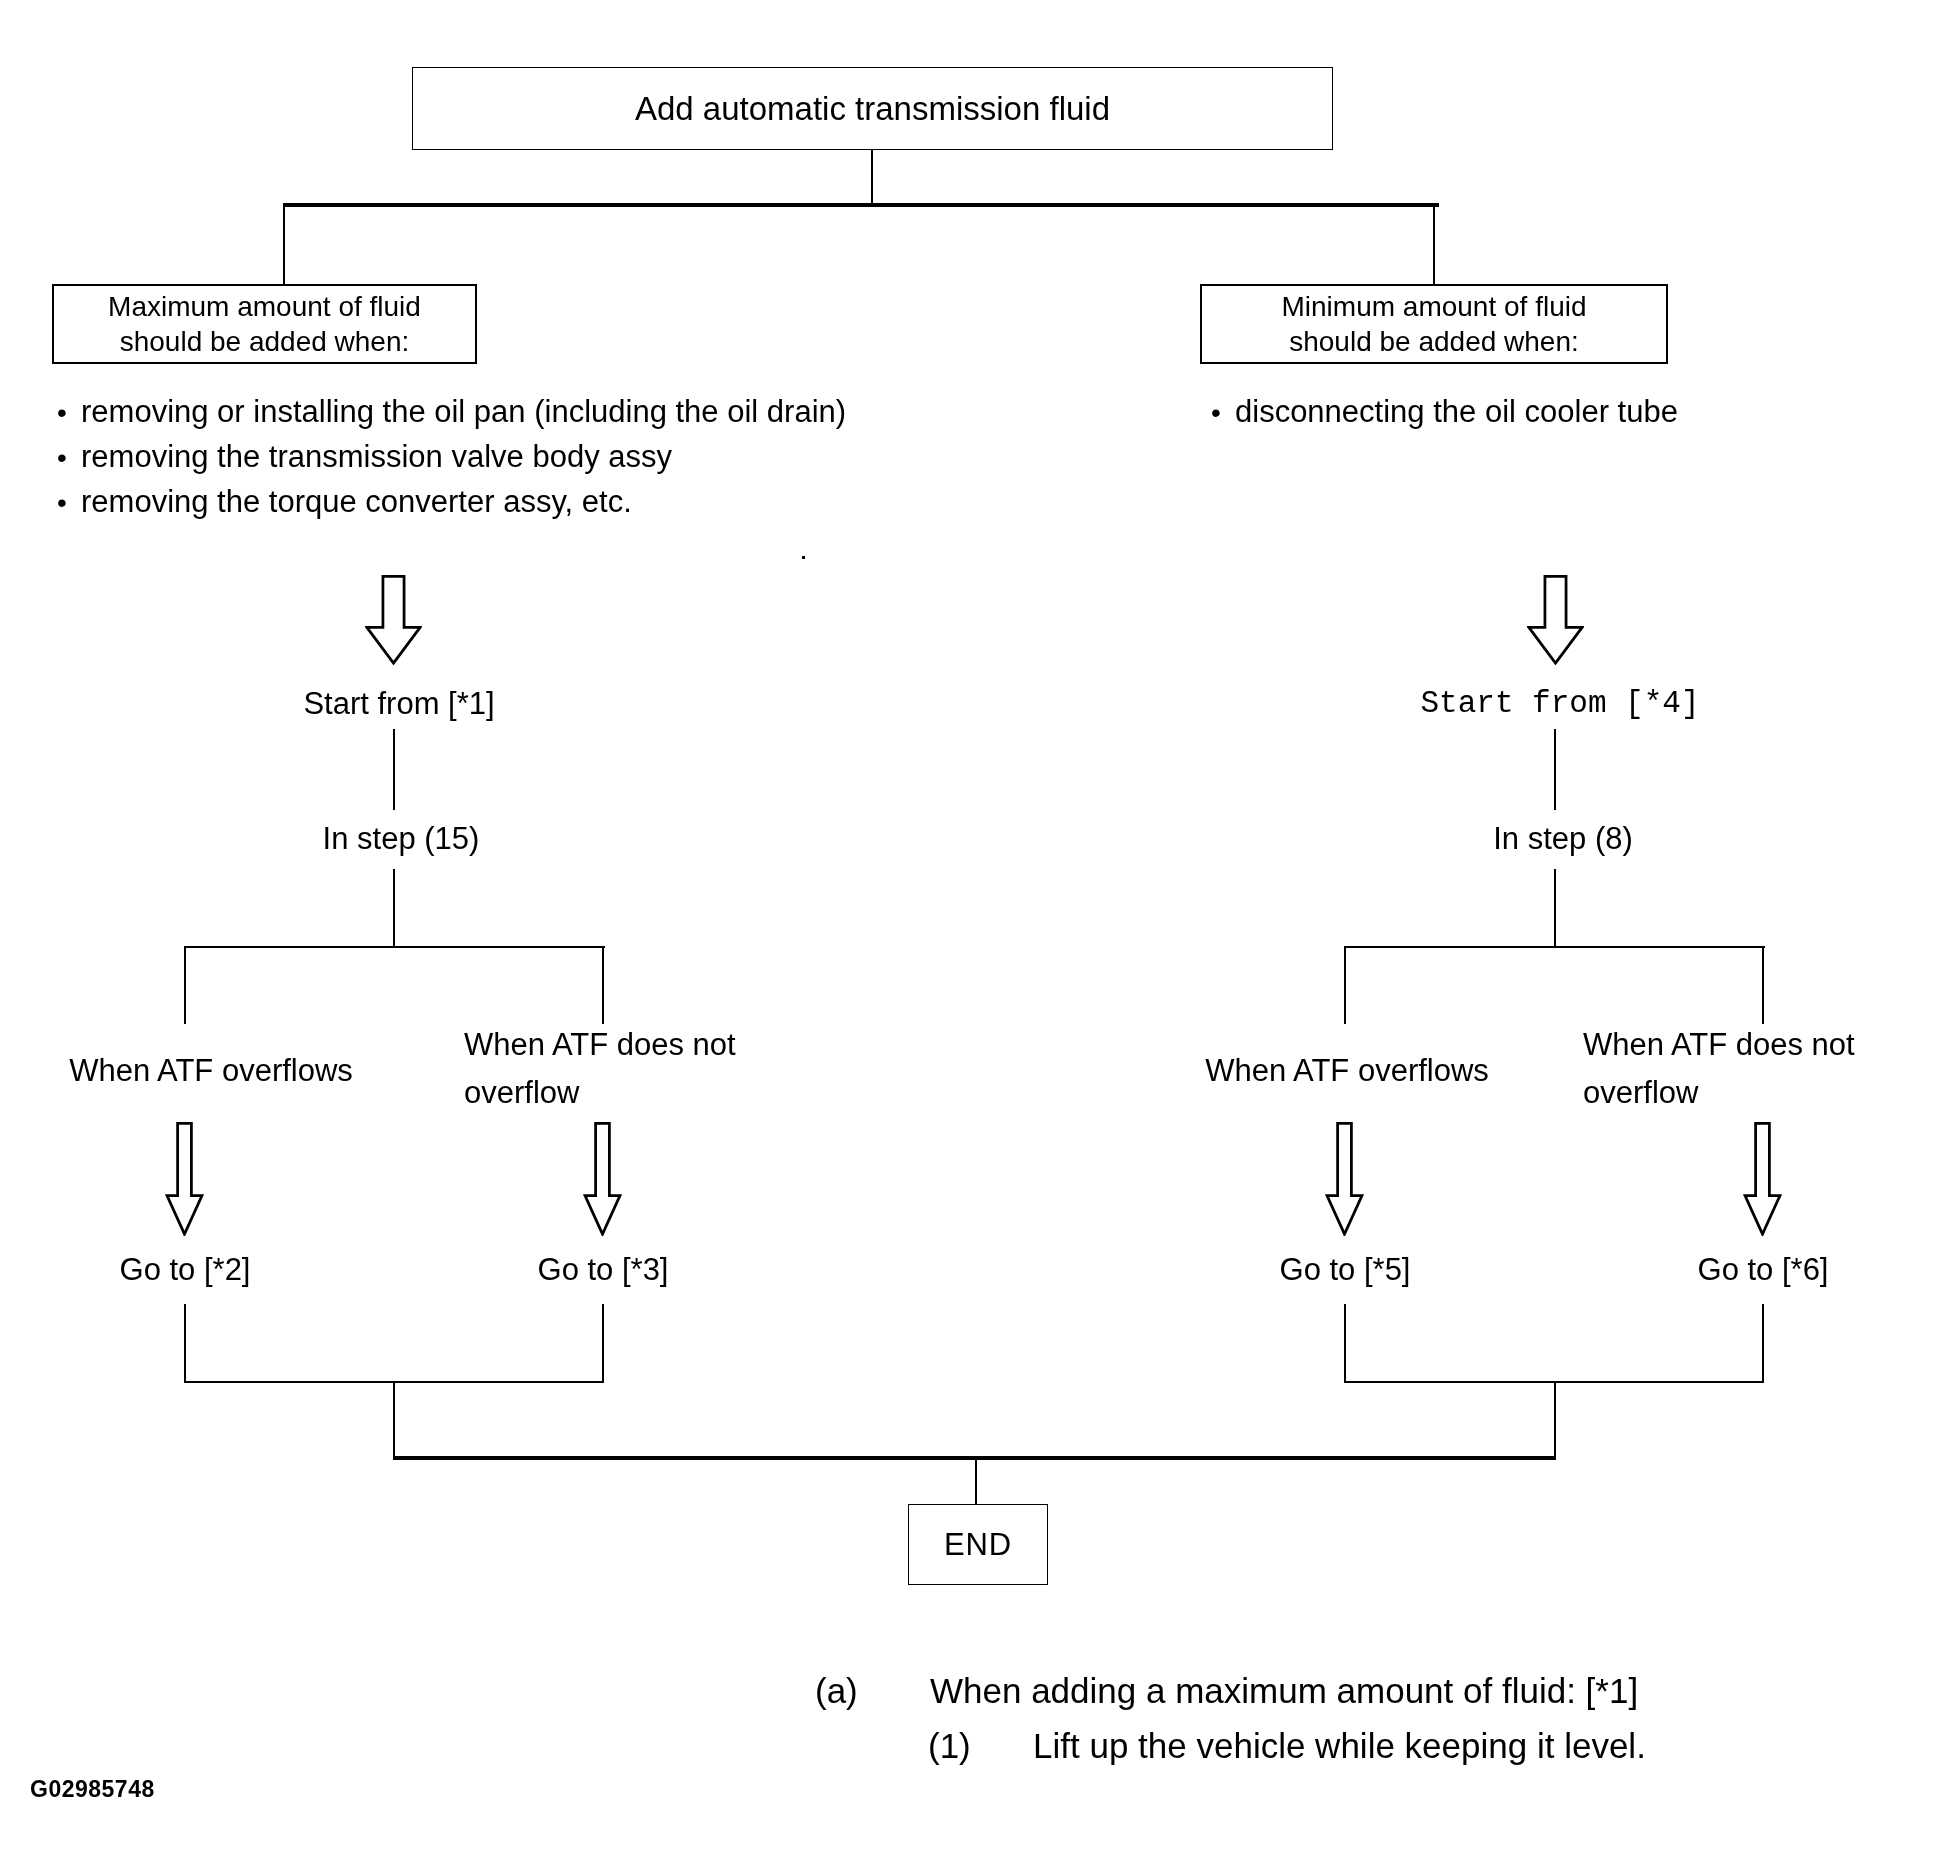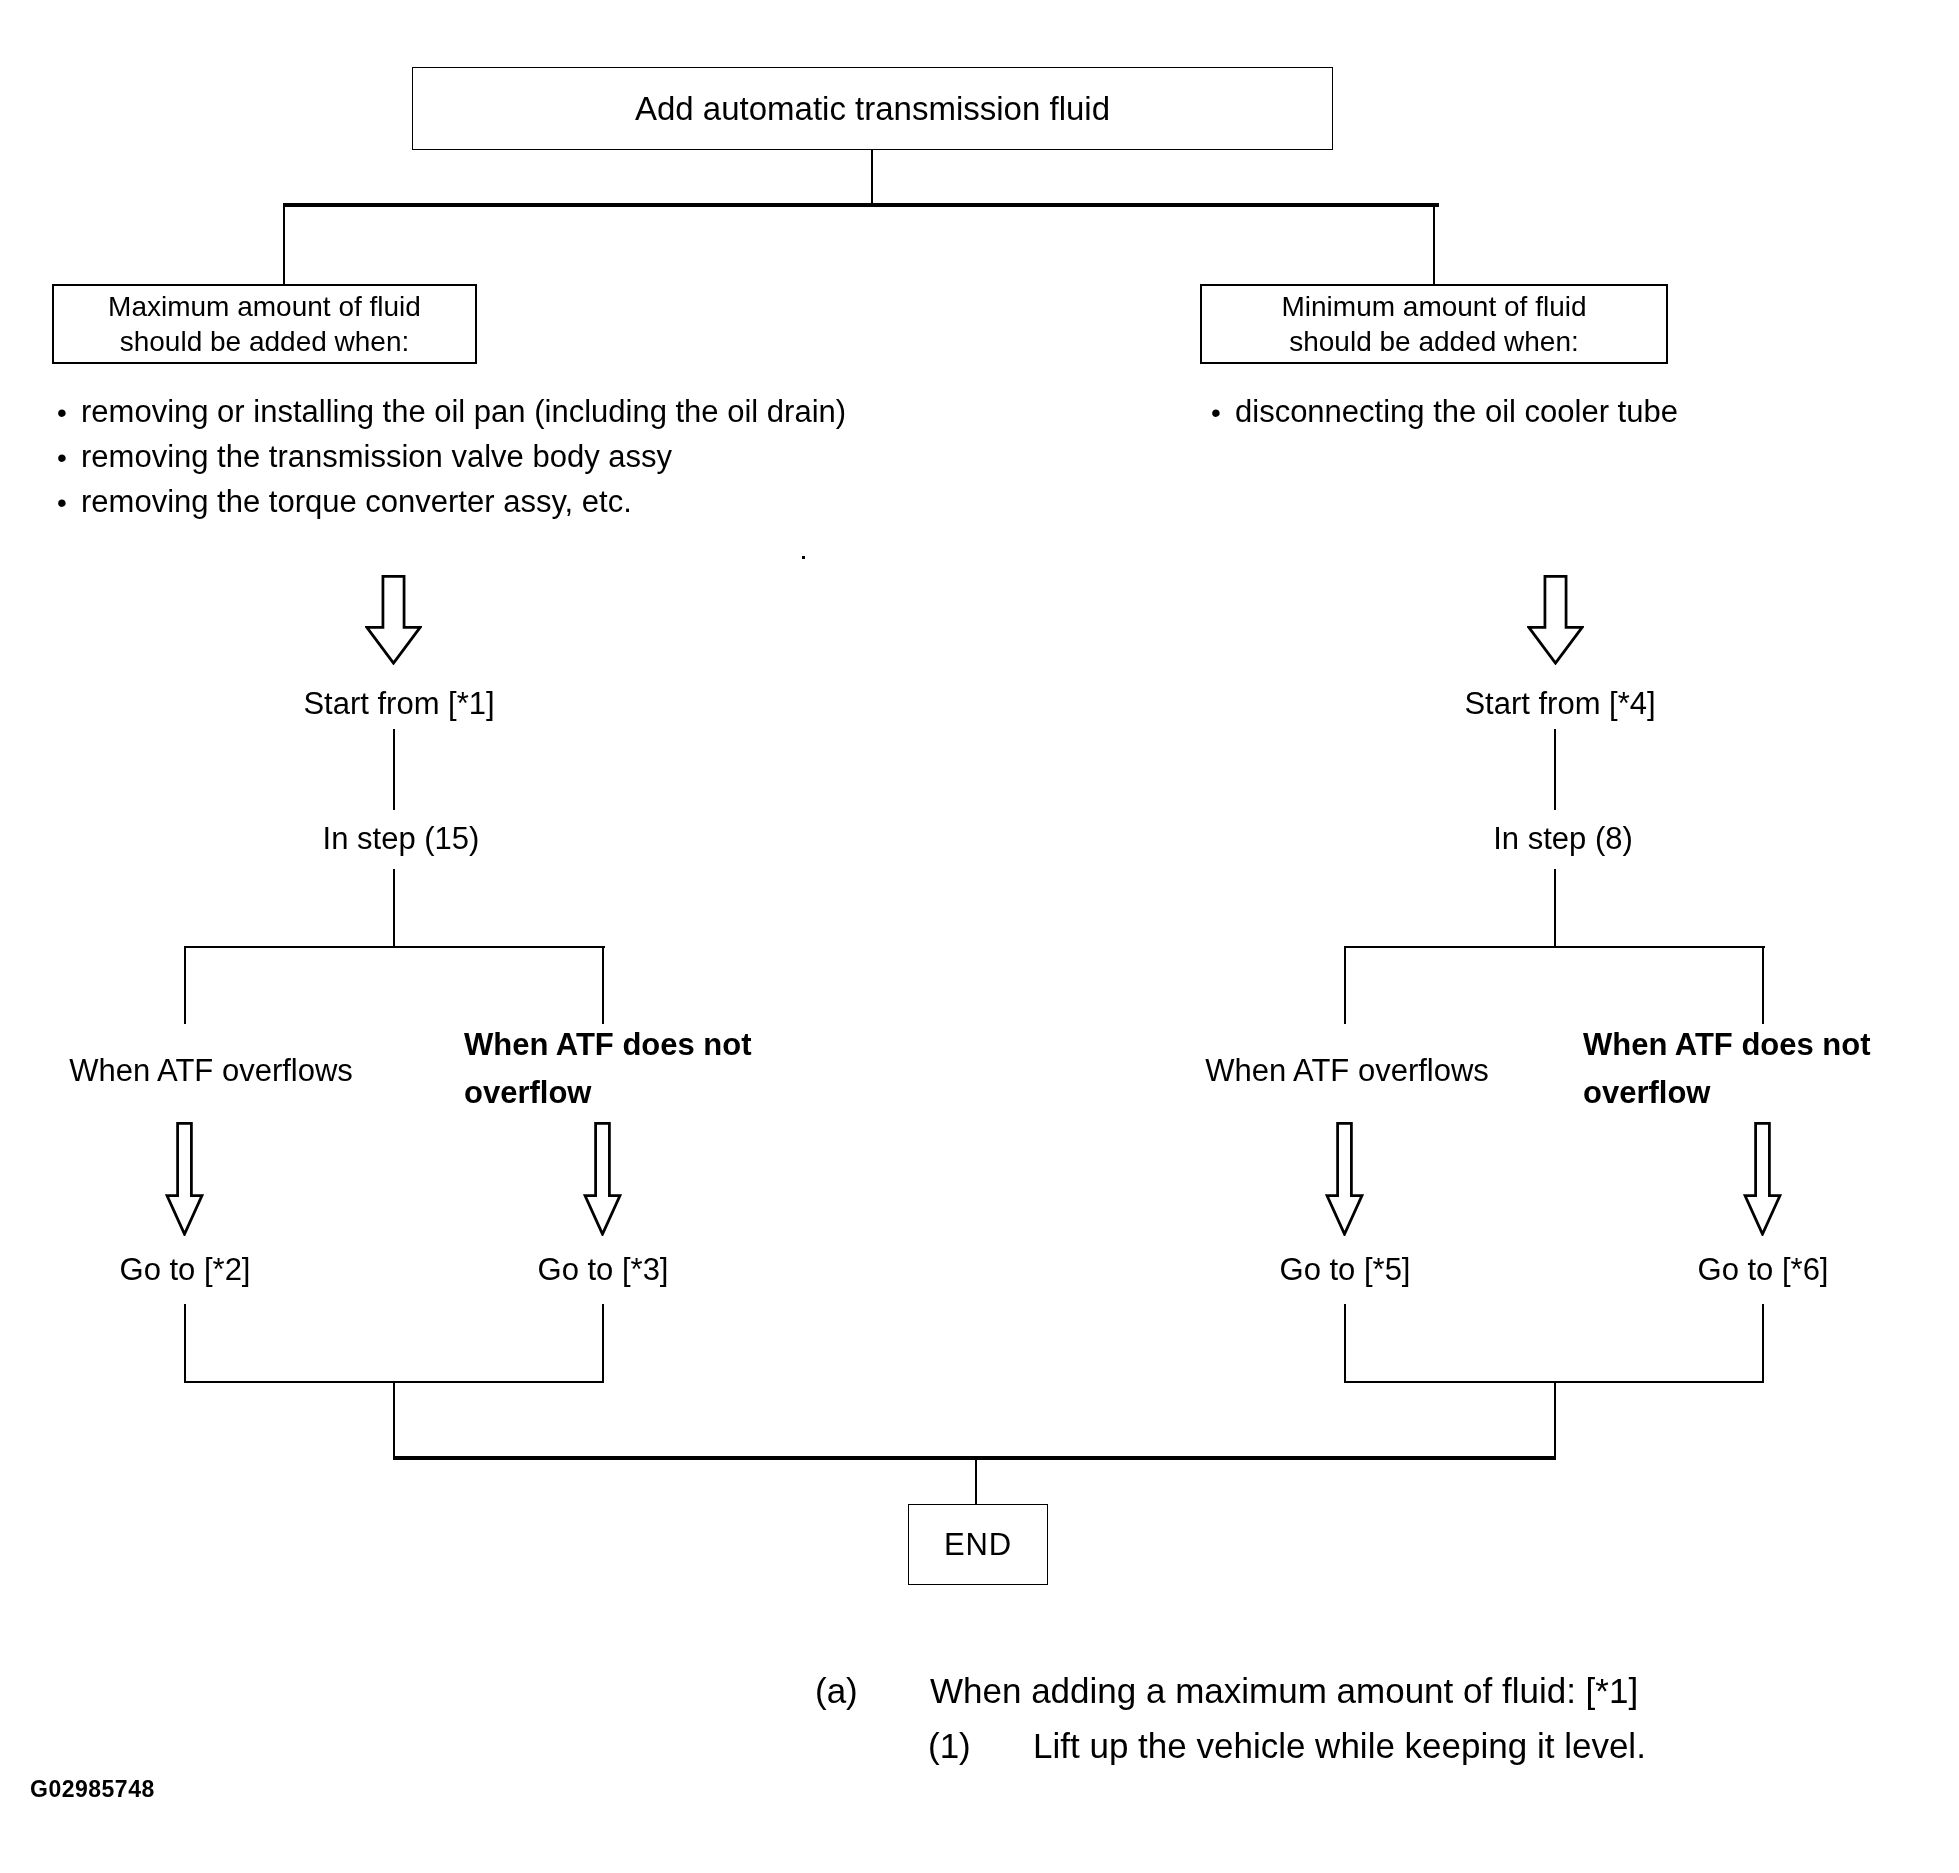--- a/index.html
+++ b/index.html
@@ -35,21 +35,21 @@
   .root-box { font-size: 33px; }
   .header-box { font-size: 28px; line-height: 35px; }
   .end-box { font-size: 31px; letter-spacing: 0.9px; }
   .lbl {
     position: absolute;
     font-size: 31px;
     line-height: 37px;
     white-space: nowrap;
   }
   .ctr { transform: translateX(-50%); }
-  .two-line { line-height: 48px; white-space: nowrap; font-weight: bold; }
+  .two-line { line-height: 48px; white-space: nowrap; }
   .bullets {
     position: absolute;
     font-size: 31px;
     line-height: 44px;
   }
   .bullet-row { white-space: nowrap; }
   .bullet-marker {
     display: inline-block;
     width: 24px;
     font-size: 28px;
@@ -127,21 +127,21 @@
   </svg>
   <svg class="arrow" style="left:1527px; top:575px;" width="57" height="90" viewBox="0 0 62 98">
     <path d="M19.5,1.5 H42.5 V57 H60 L31,96 L2,57 H19.5 Z"></path>
   </svg>
 
   <div class="lbl ctr" style="left:399px; top:685px;">Start from [*1]</div>
   <div class="line" style="left:393px; top:729px; width:1.8px; height:81px;"></div>
   <div class="lbl ctr" style="left:401px; top:820px;">In step (15)</div>
   <div class="line" style="left:393px; top:869px; width:1.8px; height:78px;"></div>
 
-  <div class="lbl ctr" style="left:1560px; top:685px;">Start from [*4]</div>
+  <div class="lbl ctr" style="left:1560px; top:685px;font-family:Liberation Mono, monospace;">Start from [*4]</div>
   <div class="line" style="left:1554px; top:729px; width:1.8px; height:81px;"></div>
   <div class="lbl ctr" style="left:1563px; top:820px;">In step (8)</div>
   <div class="line" style="left:1554px; top:869px; width:1.8px; height:78px;"></div>
 
   <div class="line" style="left:184px; top:946px; width:421px; height:1.8px;"></div>
   <div class="line" style="left:184px; top:948px; width:1.8px; height:76px;"></div>
   <div class="line" style="left:602px; top:948px; width:1.8px; height:76px;"></div>
   <div class="line" style="left:1344px; top:946px; width:421px; height:1.8px;"></div>
   <div class="line" style="left:1344px; top:948px; width:1.8px; height:76px;"></div>
   <div class="line" style="left:1762px; top:948px; width:1.8px; height:76px;"></div>

